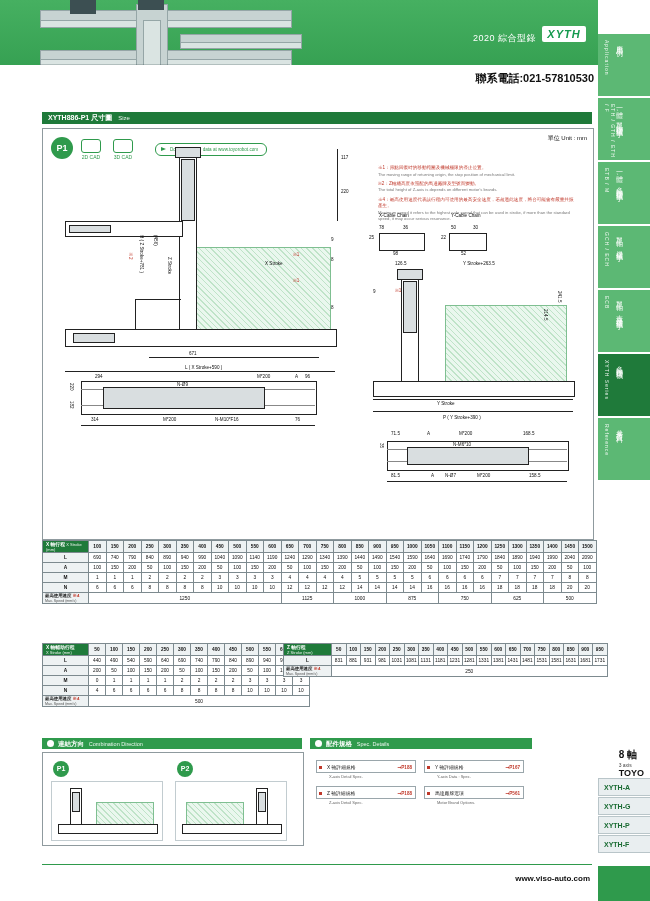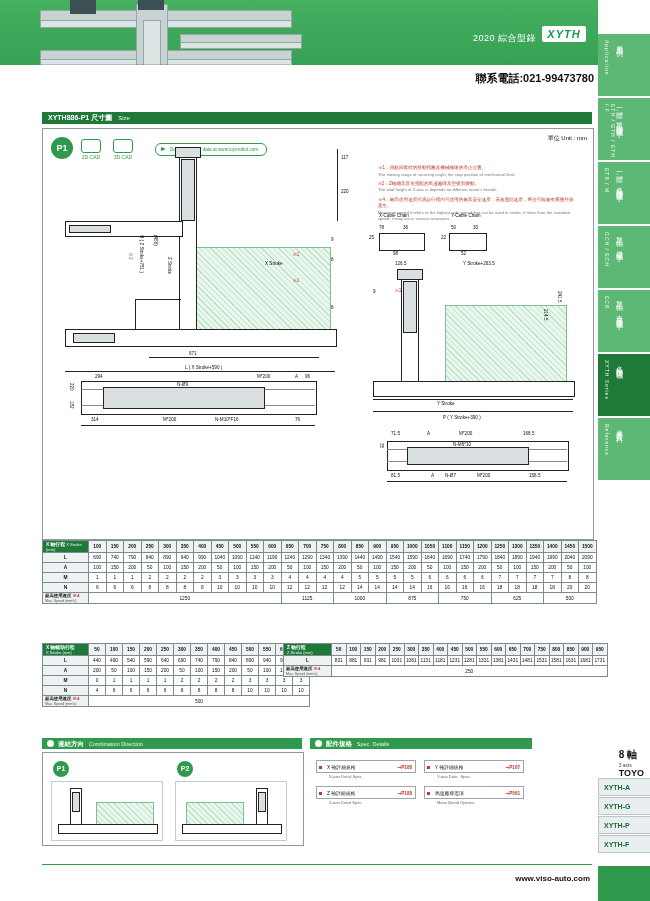--- a/index.html
+++ b/index.html
@@ -126,21 +126,21 @@
       <div class="rail2" style="left:103px;top:20px;width:16px;height:70px;"></div>
       <div class="darkblock" style="left:98px;top:0px;width:26px;height:10px;"></div>
       <div class="rail" style="left:140px;top:34px;width:120px;height:8px;"></div>
       <div class="rail2" style="left:140px;top:42px;width:120px;height:5px;"></div>
       <div class="darkblock" style="left:0px;top:64px;width:250px;height:4px;opacity:.25;"></div>
     </div>
     <div class="banner-title">2020  綜合型錄</div>
     <div class="toyo-logo">XYTH</div>
   </div>
   <div class="phone-bar"></div>
-  <div class="phone-text">聯系電話:021-99473780</div>
+  <div class="phone-text">聯系電話:021-57810530</div>
 
   <div class="tabs">
     <div class="tab">
       <span class="cn">應用例</span>
       <span class="en">Application</span>
     </div>
     <div class="tab">
       <span class="cn">一體、單軸機械手</span>
       <span class="en">ETH / GTH / ETH / F</span>
     </div>

